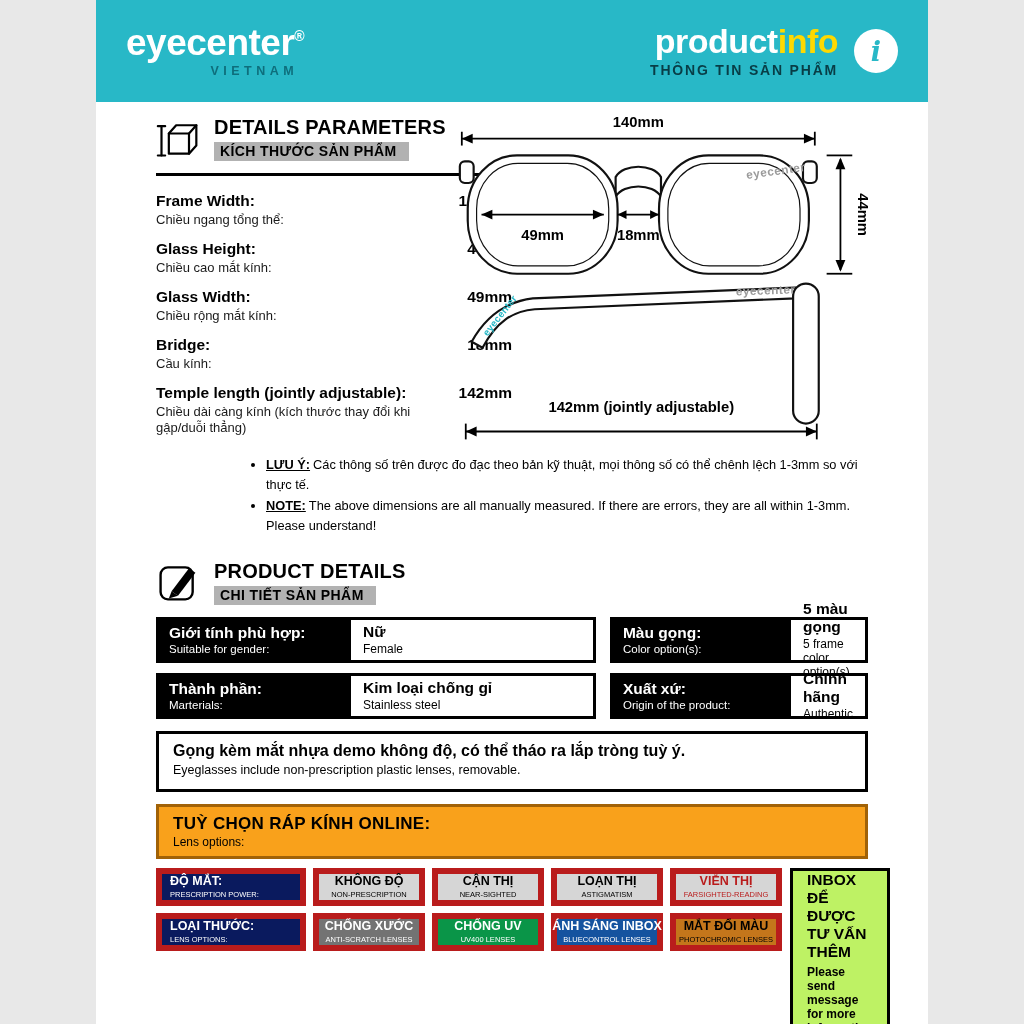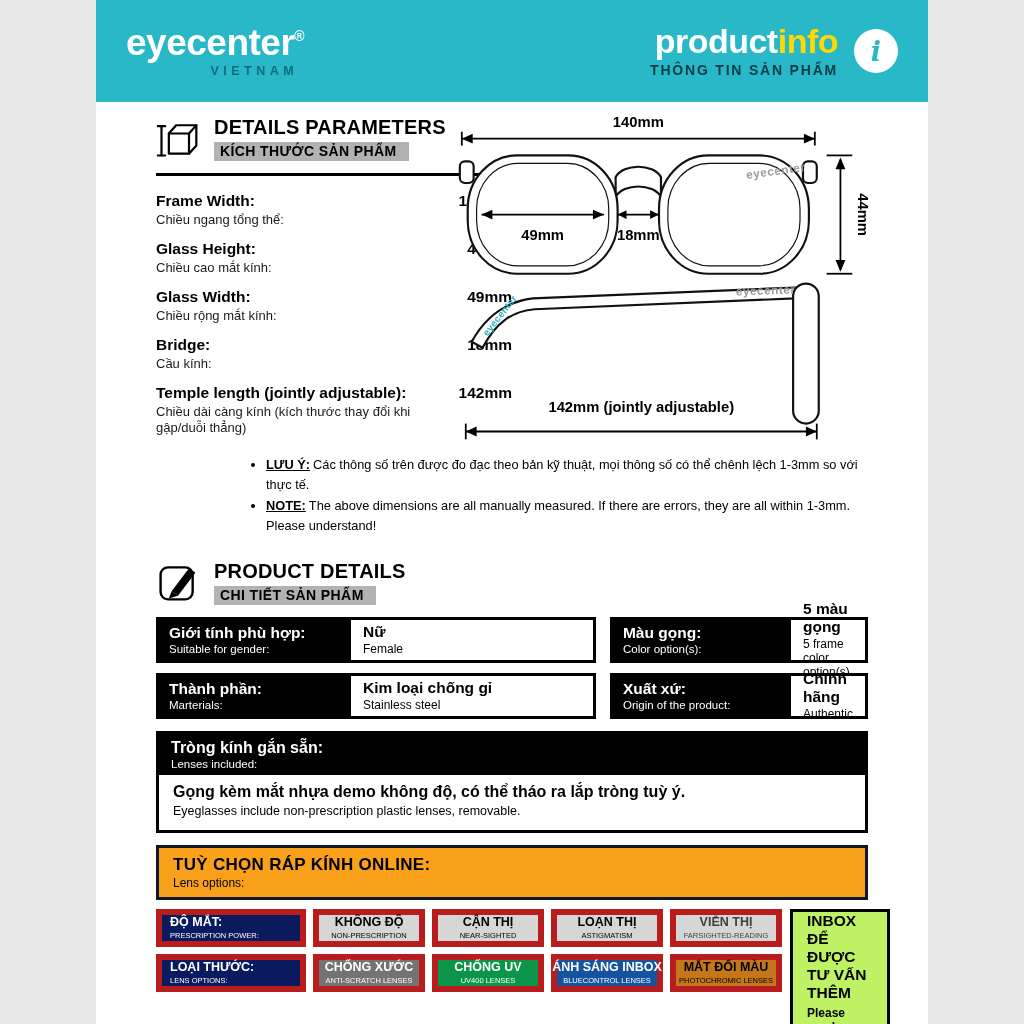--- a/index.html
+++ b/index.html
@@ -56,21 +56,21 @@
   .tval { flex: 1; display: flex; flex-direction: column; justify-content: center; padding: 4px 12px; background: #fff; }
   .tv1 { font-size: 15.5px; font-weight: bold; }
   .tv2 { font-size: 12px; margin-top: 1px; }
   .lensbox { border: 3px solid #000; margin-top: 12px; }
   .lensbox-head { background: #000; color: #fff; padding: 5px 12px; }
   .lensbox-body { padding: 8px 14px 12px; }
   .lb1 { font-size: 16px; font-weight: bold; }
   .lb2 { font-size: 11.5px; margin-top: 1px; }
   .lbb1 { font-size: 16px; font-weight: bold; }
   .lbb2 { font-size: 12.5px; margin-top: 3px; }
-  .orangebox { border: 3px solid #0f172a; margin-top: 12px; padding: 7px 14px; }
+  .orangebox { border: 3px solid #a16207; margin-top: 12px; padding: 7px 14px; }
   .ob1 { font-size: 17px; font-weight: bold; letter-spacing: 0.3px; }
   .ob2 { font-size: 12px; margin-top: 1px; }
   .options { display: flex; gap: 8px; margin-top: 9px; }
   .opt-grid { display: grid; grid-template-columns: 150px repeat(4, 112px); grid-template-rows: 38px 38px; gap: 7px; }
   .chip { border: 6px solid #b91c1c; display: flex; flex-direction: column; align-items: center; justify-content: center; text-align: center; padding: 1px 2px; }
   .chip-head { align-items: flex-start; text-align: left; padding-left: 8px; }
   .c1 { font-size: 12.5px; font-weight: bold; line-height: 1.1; white-space: nowrap; }
   .c2 { font-size: 7.5px; margin-top: 2px; line-height: 1; white-space: nowrap; }
   .inbox { flex: 1; border: 3px solid #000; display: flex; flex-direction: column; justify-content: center; padding: 0 14px; }
   .i1 { font-size: 15.5px; font-weight: bold; }
@@ -280,24 +280,20 @@
             </div>
             <div class="tval">
               <span class="tv1">Chính hãng</span>
               <span class="tv2">Authentic</span>
             </div>
           </div>
         </div>
       </div>
 
       <div class="lensbox">
-        <div class="lensbox-head">
-          <div class="lb1">Tròng kính gắn sẵn:</div>
-          <div class="lb2">Lenses included:</div>
-        </div>
         <div class="lensbox-body">
           <div class="lbb1">Gọng kèm mắt nhựa demo không độ, có thể tháo ra lắp tròng tuỳ ý.</div>
           <div class="lbb2">Eyeglasses include non-prescription plastic lenses, removable.</div>
         </div>
       </div>
 
       <div class="orangebox" style="background-color: rgb(249, 161, 27);">
         <div class="ob1">TUỲ CHỌN RÁP KÍNH ONLINE:</div>
         <div class="ob2">Lens options:</div>
       </div>
@@ -314,21 +310,21 @@
             <span class="c2">NON-PRESCRIPTION</span>
           </div>
           <div class="chip" style="background-color: rgb(214, 214, 214); color: rgb(0, 0, 0);">
             <span class="c1">CẬN THỊ</span>
             <span class="c2">NEAR-SIGHTED</span>
           </div>
           <div class="chip" style="background-color: rgb(214, 214, 214); color: rgb(0, 0, 0);">
             <span class="c1">LOẠN THỊ</span>
             <span class="c2">ASTIGMATISM</span>
           </div>
-          <div class="chip" style="background-color: rgb(214, 214, 214); color: #404040;">
+          <div class="chip" style="background-color: rgb(214, 214, 214); color: #b91c1c;">
             <span class="c1">VIỄN THỊ</span>
             <span class="c2">FARSIGHTED-READING</span>
           </div>
 
           <div class="chip chip-head" style="background-color: rgb(10, 26, 94); color: rgb(255, 255, 255);">
             <span class="c1">LOẠI THƯỚC:</span>
             <span class="c2">LENS OPTIONS:</span>
           </div>
           <div class="chip" style="background-color: #737373; color: rgb(255, 255, 255);">
             <span class="c1">CHỐNG XƯỚC</span>

